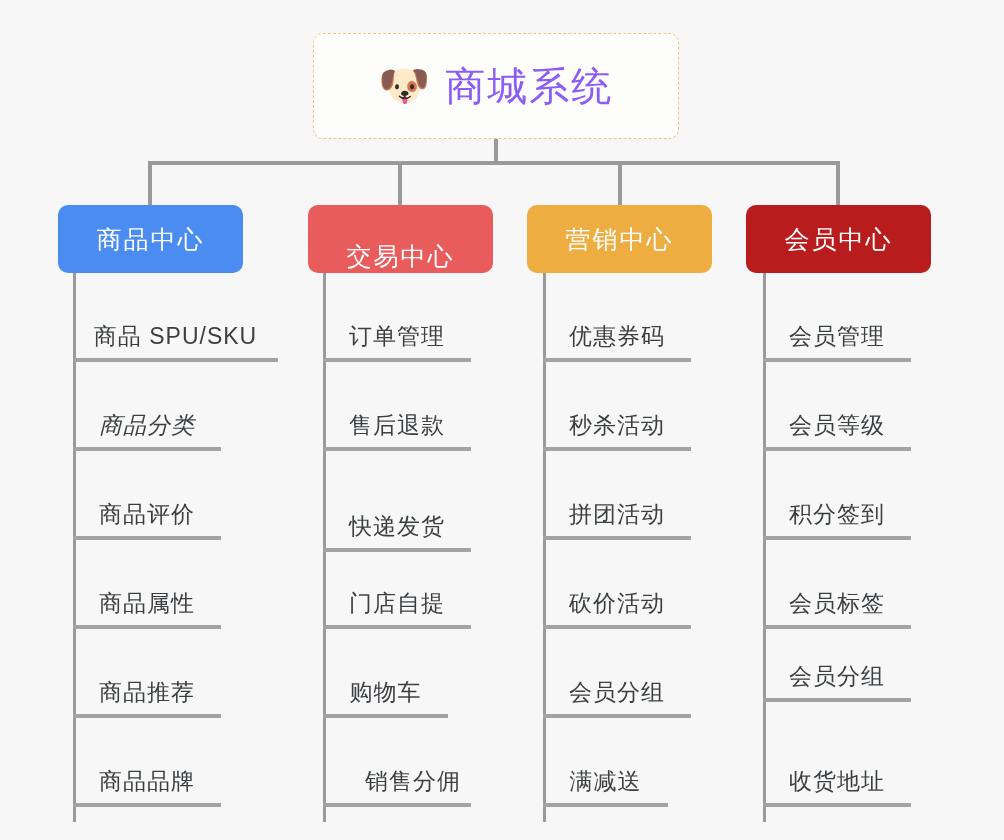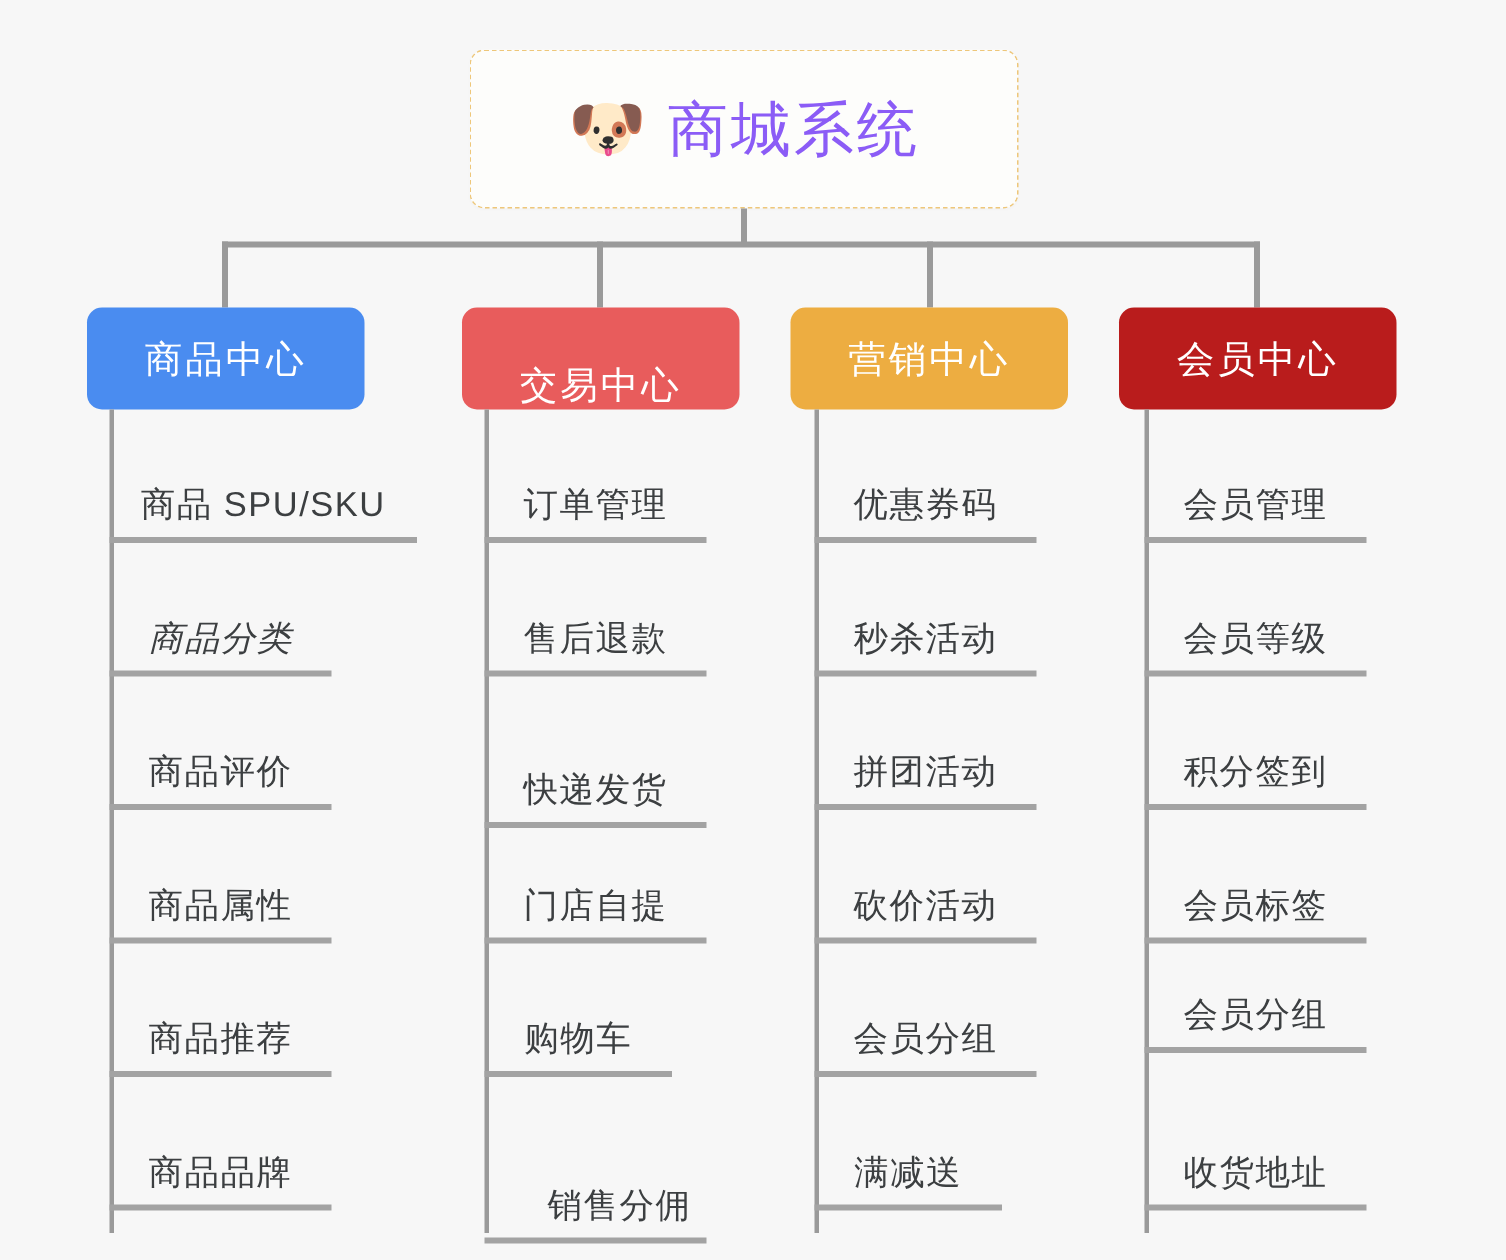--- a/index.html
+++ b/index.html
@@ -176,21 +176,21 @@
         </div>
         <div class="leaf-item" style="top: 178px; width: 148px; margin-top: 12px;">
           <span class="leaf-label">快递发货</span>
         </div>
         <div class="leaf-item" style="top: 267px; width: 148px;">
           <span class="leaf-label">门店自提</span>
         </div>
         <div class="leaf-item" style="top: 356px; width: 125px;">
           <span class="leaf-label">购物车</span>
         </div>
-        <div class="leaf-item" style="top: 467px; width: 148px; padding-left: 32px;">
+        <div class="leaf-item" style="top: 445px; width: 148px; padding-left: 32px;">
           <span class="leaf-label">销售分佣</span>
         </div>
       </div>
       <div class="conn conn-drop" style="left: 618px;"></div>
       <div class="cat-header" style="left: 527px; background: rgb(237, 173, 65);">
         <span>营销中心</span>
       </div>
       <div class="leaf-column" style="left: 543px;">
         <div class="leaf-trunk"></div>
         <div class="leaf-item" style="top: 0px; width: 148px;">

